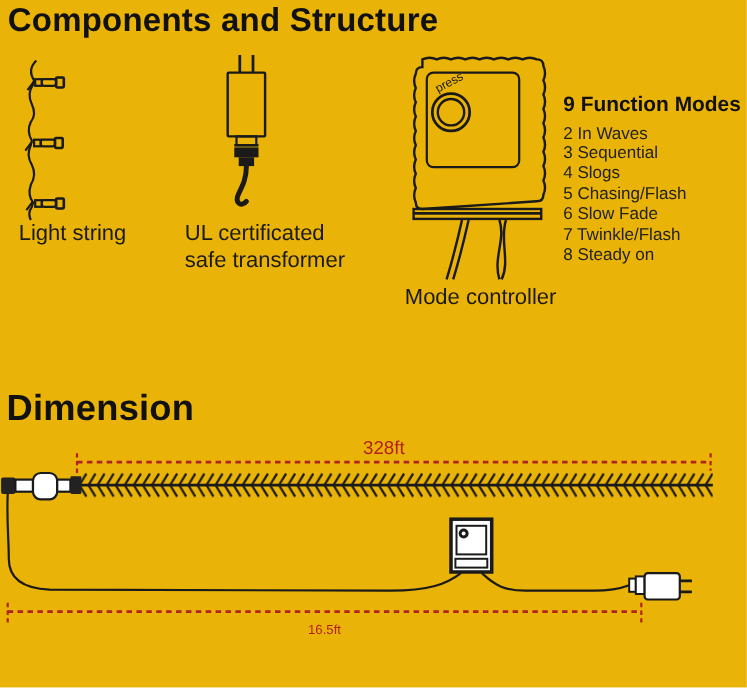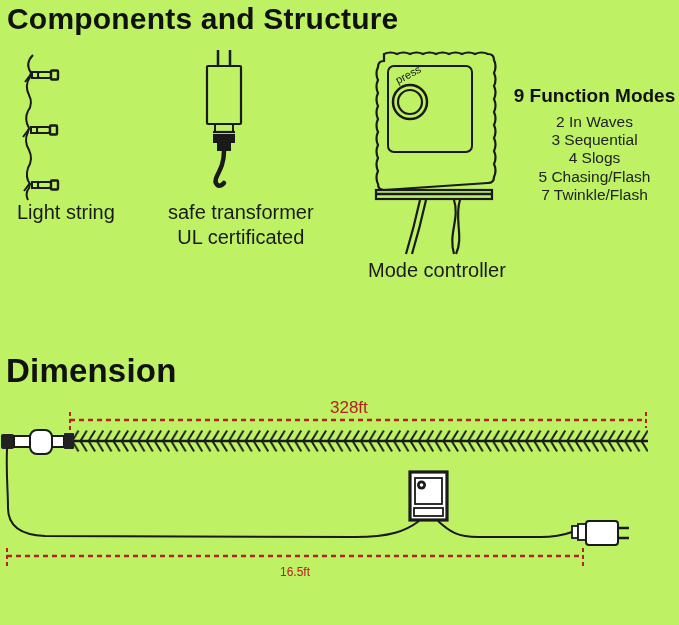--- a/index.html
+++ b/index.html
@@ -1,18 +1,18 @@
 <!DOCTYPE html>
 <html><head>
 <meta charset="utf-8">
 <style>
   html,body{margin:0;padding:0;background:#fff;}
   .canvas{
-    position:relative;width:679px;height:625px;background:#bef264;overflow:hidden;
-    font-family:"Liberation Sans","DejaVu Sans",sans-serif;color:#1a1a1a;text-align:center;
+    position:relative;width:679px;height:625px;background:#eab308;overflow:hidden;
+    font-family:"Liberation Sans","DejaVu Sans",sans-serif;color:#1a1a1a;
   }
   .abs{position:absolute;}
   h1.sec-title{
     margin:0;font-size:30px;font-weight:bold;letter-spacing:.2px;color:#111;
   }
   .comp-label{font-size:20px;color:#1a1a1a;line-height:25px;}
   .modes{line-height:18.5px;margin-top:40px;}
   .modes-title{font-size:19px;font-weight:bold;margin:0 0 7px 0;color:#111;}
   .modes ul{list-style:none;margin:0;padding:0;}
   .modes li{font-size:15.5px;color:#222;line-height:18.4px;}
@@ -55,22 +55,22 @@
       <path d="M25 0 V16 M37 0 V16" stroke-width="2.5"></path>
       <rect x="14" y="16" width="34" height="58" rx="1"></rect>
       <rect x="22" y="74" width="18" height="8" stroke-width="2"></rect>
       <path d="M20 82 H42"></path>
       <rect x="20" y="84" width="22" height="9" fill="#1a1a1a" stroke="none"></rect>
       <rect x="24" y="93" width="14" height="8" fill="#1a1a1a" stroke="none"></rect>
       <path d="M31 101 C 31 112, 28 118, 24 126 C 20 134, 26 139, 31 133" stroke-width="4.5" stroke-linecap="round"></path>
     </g>
   </svg>
   <div class="comp-label abs" style="left:168px;top:200px;">
+    <div>UL certificated</div>
     <div>safe transformer</div>
-    <div>UL certificated</div>
   </div>
 
   <svg class="abs" style="left:372px;top:50px;" width="128" height="210" viewBox="0 0 128 210">
     <g fill="none" stroke="#1a1a1a" stroke-width="2.2">
       <path d="M12 4
                q6.5 -3 13 0 q6.5 -3 13 0 q6.5 -3 13 0 q6.5 -3 13 0 q6.5 -3 13 0 q6.5 -3 13 0 q6.5 -3 13 0 q6.5 -3 13 0
                q6 0 6 6
                q3 6.5 0 13 q3 6.5 0 13 q3 6.5 0 13 q3 6.5 0 13 q3 6.5 0 13 q3 6.5 0 13 q3 6.5 0 13 q3 6.5 0 13 q3 6.5 0 13
                q0 6 -6 6
                L12 140
@@ -89,21 +89,23 @@
   </svg>
   <div class="comp-label abs" style="left:368px;top:258px;">Mode controller</div>
 
   <div class="modes abs" style="left:512px;top:47px;width:165px;">
     <div class="modes-title">9 Function Modes</div>
     <ul>
       <li>2 In Waves</li>
       <li>3 Sequential</li>
       <li>4 Slogs</li>
       <li>5 Chasing/Flash</li>
+      <li>6 Slow Fade</li>
       <li>7 Twinkle/Flash</li>
+      <li>8 Steady on</li>
     </ul>
   </div>
 
   <h1 class="sec-title abs" style="left:6px;top:352px;font-size:33px;">Dimension</h1>
 
   <svg class="abs" style="left:0;top:390px;" width="679" height="200" viewBox="0 0 679 200">
     <defs>
       <pattern id="chev" x="71" y="39" width="8.25" height="24" patternUnits="userSpaceOnUse">
         <path d="M7.6 1.5 L1.2 12 L7.6 22.5" fill="none" stroke="#1a1a1a" stroke-width="2"></path>
       </pattern>

